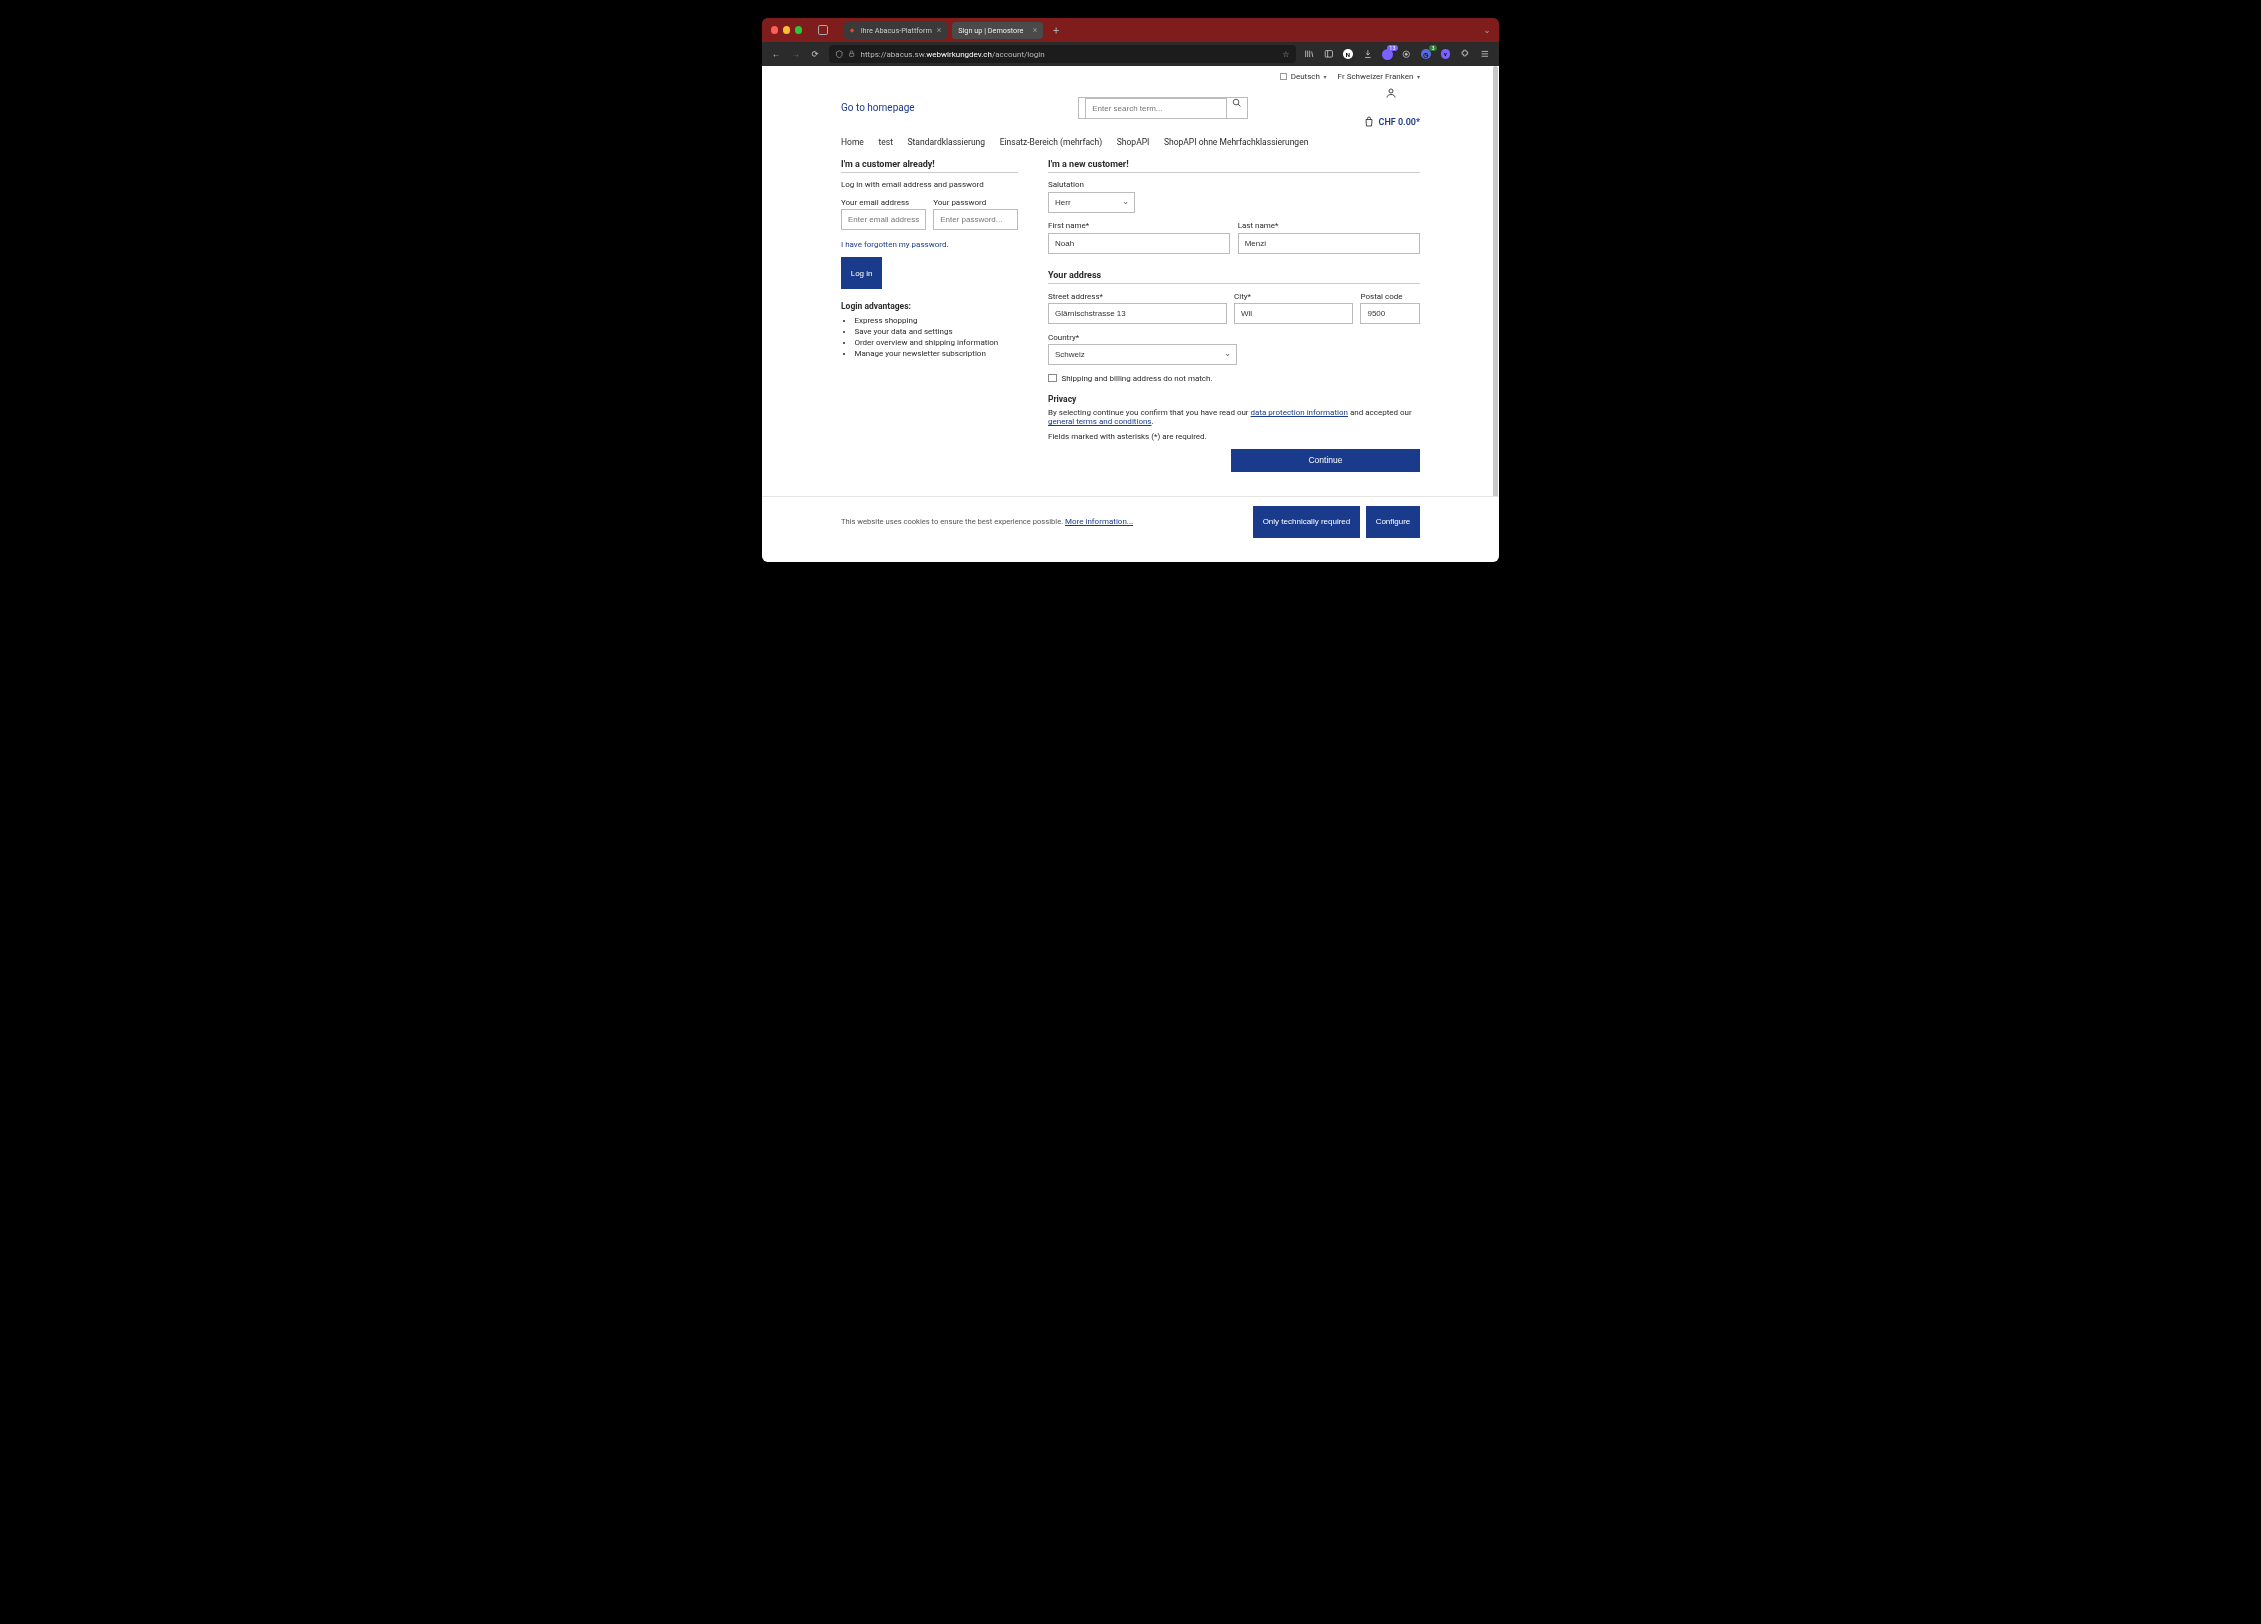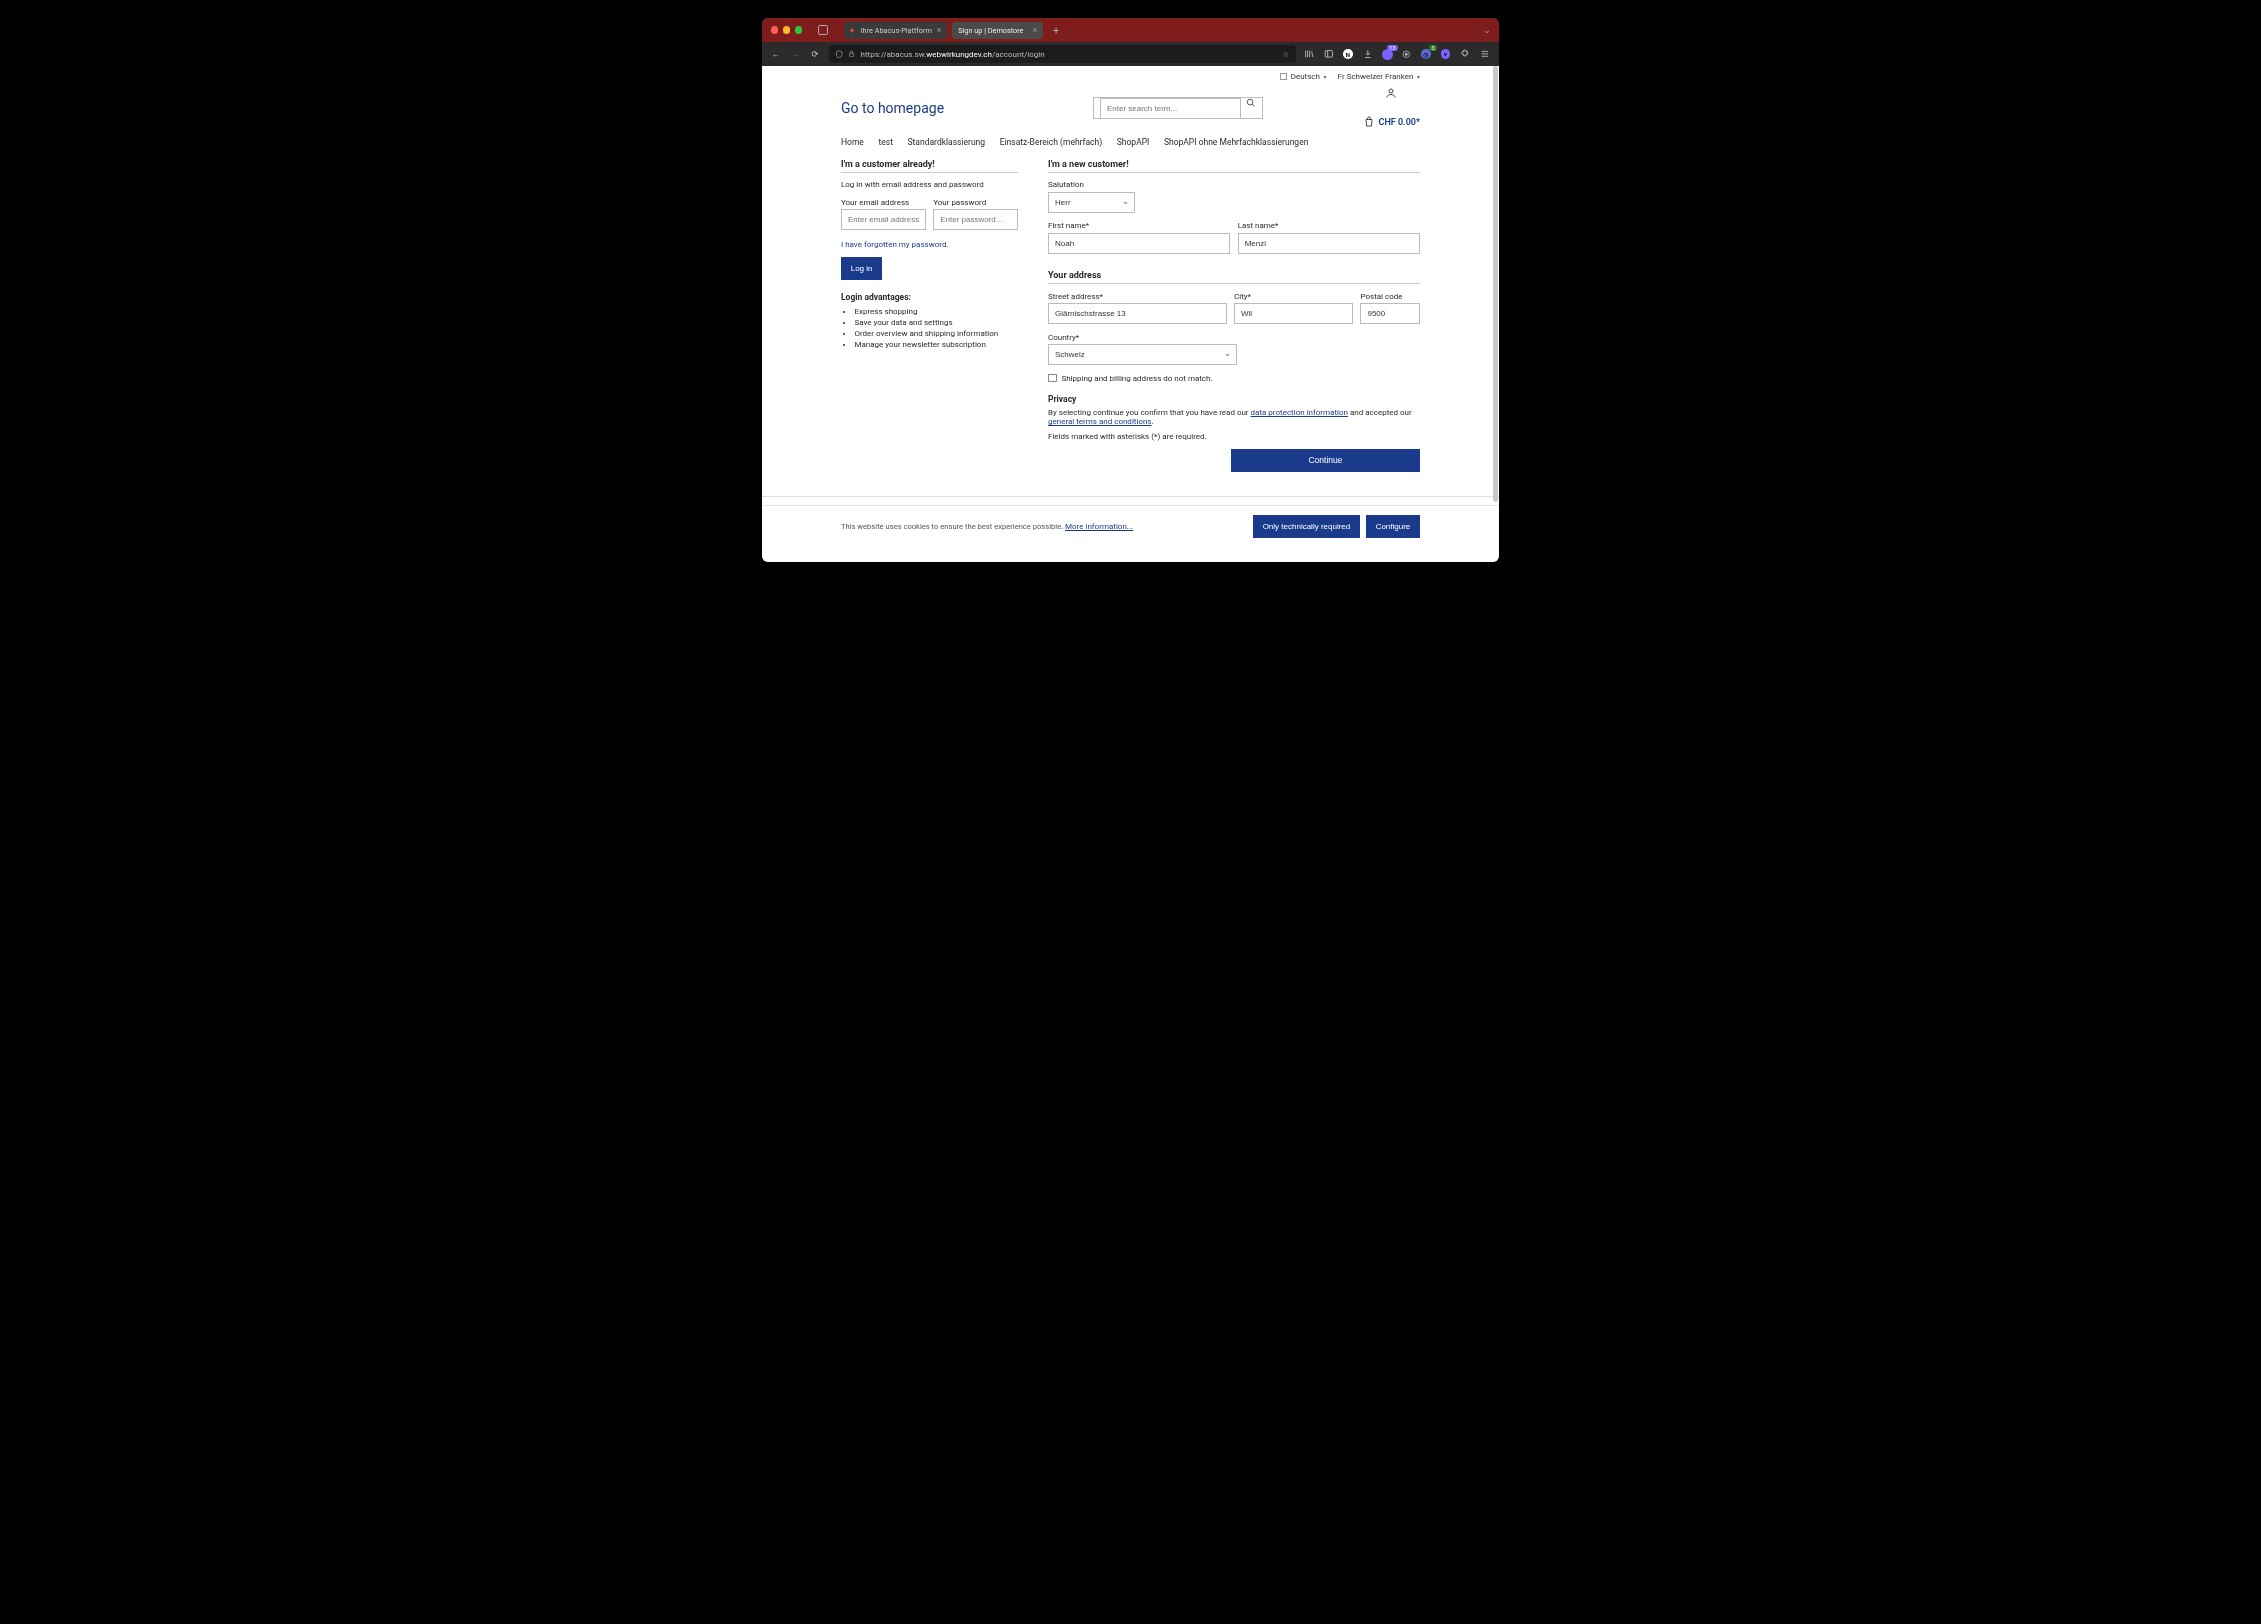--- a/index.html
+++ b/index.html
@@ -68,21 +68,21 @@
 .topbar{
   display:flex; justify-content:flex-end; gap:11px; padding:6px 79px 0;
   font-size:8px; color:#333;
 }
 .topbar .item{ display:flex; align-items:center; gap:3.7px; cursor:pointer;}
 .caret{ font-size:6px; color:#666;}
 .checkbox{ width:7.3px; height:7.3px; border:0.6px solid #999; display:inline-block;}
 .header{
   display:flex; align-items:center; justify-content:space-between; padding:6px 79px 0;
 }
-.homelink{ color:#1a3b8b; font-size:14px; cursor:pointer;}
+.homelink{ color:#1a3b8b; font-size:10px; cursor:pointer;}
 .search{
   width:170px; height:22px; border:0.6px solid #bbb; display:flex; align-items:flex-start;
   padding:0 6px; gap:4.9px; margin-left:49px;
 }
 .search input{ border:none; outline:none; flex:1; font-size:8px; color:#555;}
 .search .sicon{ color:#333; font-size:8.5px;}
 .header-right{ display:flex; align-items:center; gap:17px;flex-direction:column;}
 .usericon,.carticon{ width:12px; height:12px; color:#333;}
 .cart-total{ color:#1a3b8b; font-weight:600; font-size:9px;}
 .nav{
@@ -104,21 +104,21 @@
   width:100%; height:21px; border:0.6px solid #bbb; padding:0 6px; font-size:8px;
   background:#fff; color:#333;
 }
 select{ appearance:none; padding-right:17px;}
 .select-wrap{ position:relative;}
 .select-wrap::after{
   content:"⌄"; position:absolute; right:6px; top:3.7px; color:#666; pointer-events:none; font-size:8.5px;
 }
 .link{ color:#1a3b8b; font-size:8px; cursor:pointer; text-decoration:none;}
 .btn{
-  background:#1a3b8b; color:#fff; border:none; height:23px; padding:0 9.7px;
+  background:#1a3b8b; color:#fff; border:none; height:32px; padding:0 9.7px;
   font-size:8px; cursor:pointer;
 }
 .btn.wide{ width:189px; font-size:8.5px; height:23px;}
 h3{ font-size:8.5px; font-weight:700; margin:12px 0 4.9px;}
 ul.adv{ list-style:disc; padding-left:13.4px; font-size:8px;}
 ul.adv li{ margin-bottom:1.8px;}
 .form-group{ margin-bottom:8.5px;}
 .hint{ font-size:7.6px; color:#333; margin-top:2.4px;}
 .check-row{ display:flex; align-items:center; gap:4.9px; font-size:8px; margin:4.9px 0 11px;}
 .cb{ width:8.5px; height:8.5px; border:0.6px solid #888; cursor:pointer;}

